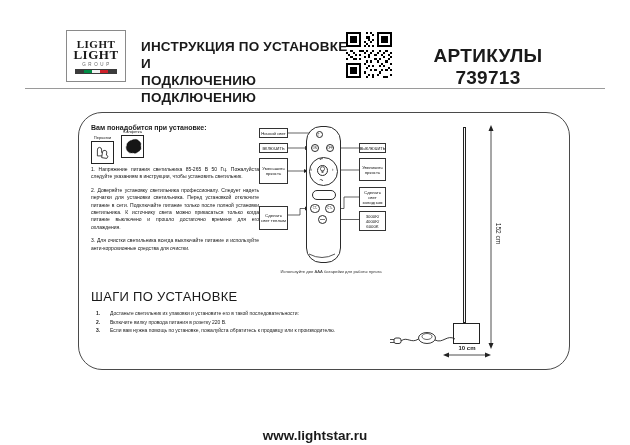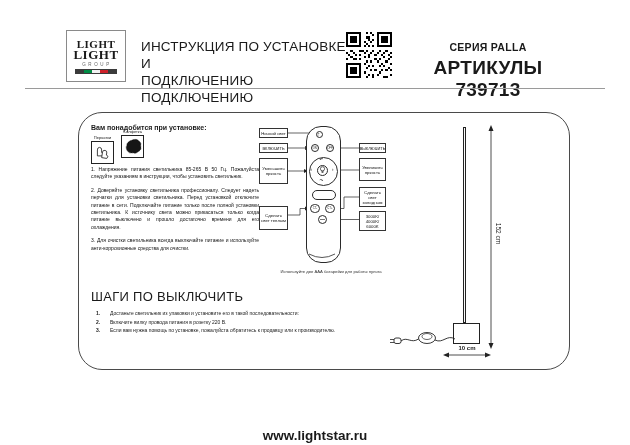--- a/index.html
+++ b/index.html
@@ -7,21 +7,21 @@
         font-family:"Liberation Sans",sans-serif;color:#1a1a1a;overflow:hidden;}
   .abs{position:absolute;}
   
   .logo-box{left:66px;top:30px;width:58px;height:50px;border:1px solid #8a8a8a;background:#fff;
             display:flex;flex-direction:column;align-items:center;justify-content:center;}
   .logo-word1{font-family:"Liberation Serif",serif;font-weight:bold;font-size:11px;line-height:10px;letter-spacing:.5px;}
   .logo-word2{font-family:"Liberation Serif",serif;font-weight:bold;font-size:13px;line-height:12px;letter-spacing:.5px;}
   .logo-word3{font-size:4.5px;letter-spacing:2.6px;color:#666;margin:1px 0 2px 2px;}
   .logo-flag{width:42px;height:5px;background:#3b3b3b;display:flex;align-items:center;justify-content:center;}
   .logo-flag span{display:block;width:8px;height:3px;}
-  .title{left:141px;top:38px;width:215px;font-size:13.5px;font-weight:normal;line-height:17px;letter-spacing:.2px;}
+  .title{left:141px;top:38px;width:215px;font-size:13.5px;font-weight:bold;line-height:17px;letter-spacing:.2px;}
   .qr{left:346px;top:32px;width:46px;height:46px;}
   .series-wrap{left:418px;top:41px;width:140px;text-align:center;}
   .series{font-size:10.5px;font-weight:bold;letter-spacing:.3px;}
   .articles{font-size:19px;font-weight:bold;margin-top:4px;letter-spacing:.3px;}
   .divider{left:25px;top:88px;width:580px;height:1px;background:#9a9a9a;}
   
   .mainbox{left:78px;top:112px;width:490px;height:256px;border:1px solid #4a4a4a;border-radius:24px;background:#fff;}
   .tools-title{left:12px;top:11px;font-size:7px;font-weight:bold;}
   .tools{left:12px;top:22px;display:flex;gap:7px;}
   .tool{display:flex;flex-direction:column;align-items:center;}
@@ -81,21 +81,20 @@
     <rect x="14" y="0" width="7" height="7" fill="#000"></rect>
       <rect x="15" y="1" width="5" height="5" fill="#fff"></rect>
       <rect x="16" y="2" width="3" height="3" fill="#000"></rect>
     <rect x="0" y="14" width="7" height="7" fill="#000"></rect>
       <rect x="1" y="15" width="5" height="5" fill="#fff"></rect>
       <rect x="2" y="16" width="3" height="3" fill="#000"></rect>
     <path fill="#000" d="M9,0h1v1h-1z M11,0h1v1h-1z M12,1h1v1h-1z M9,2h2v1h-2z M10,3h1v1h-1z M12,3h1v1h-1z M8,4h1v1h-1z M11,4h1v1h-1z M9,5h1v1h-1z M8,6h1v1h-1z M10,6h1v1h-1z M12,6h1v1h-1z M6,8h1v1h-1z M6,10h1v1h-1z M6,12h1v1h-1z M0,9h1v1h-1z M2,8h1v1h-1z M3,9h1v1h-1z M1,10h1v1h-1z M4,10h1v1h-1z M2,11h1v1h-1z M0,12h1v1h-1z M3,12h2v1h-2z M7,8h1v1h-1z M9,8h1v1h-1z M12,8h1v1h-1z M15,8h1v1h-1z M18,8h1v1h-1z M8,9h1v1h-1z M11,9h1v1h-1z M14,9h1v1h-1z M17,9h1v1h-1z M20,9h1v1h-1z M10,10h1v1h-1z M13,10h1v1h-1z M16,10h1v1h-1z M19,10h1v1h-1z M8,11h1v1h-1z M10,11h1v1h-1z M17,11h1v1h-1z M20,11h1v1h-1z M13,12h1v1h-1z M15,12h1v1h-1z M19,12h1v1h-1z M9,13h1v1h-1z M11,13h1v1h-1z M14,13h1v1h-1z M18,13h1v1h-1z M8,14h1v1h-1z M16,14h1v1h-1z M20,14h1v1h-1z M10,15h1v1h-1z M12,15h1v1h-1z M15,15h1v1h-1z M17,15h1v1h-1z M9,16h1v1h-1z M19,16h1v1h-1z M11,17h1v1h-1z M13,17h1v1h-1z M16,17h1v1h-1z M18,17h1v1h-1z M20,17h1v1h-1z M8,18h1v1h-1z M15,18h1v1h-1z M10,19h1v1h-1z M12,19h1v1h-1z M14,19h1v1h-1z M20,19h1v1h-1z M9,20h1v1h-1z M12,20h1v1h-1z M17,20h1v1h-1z M18,20h1v1h-1z"></path>
   </svg>
 
   <div class="abs series-wrap">
-    <div class="series">СЕРИЯ PALLA</div>
     <div class="articles">АРТИКУЛЫ 739713</div>
   </div>
 
   <div class="abs divider"></div>
 
   <div class="abs mainbox">
 
     <div class="abs tools-title">Вам понадобится при установке:</div>
 
     <div class="abs tools">
@@ -117,21 +116,21 @@
         </span>
       </div>
     </div>
 
     <div class="abs paras">
       <p>1. Напряжение питания светильника 85-265 В 50 Гц. Пожалуйста следуйте указаниям в инструкции, чтобы установить светильник.</p>
       <p>2. Доверяйте установку светильника профессионалу. Следует надеть перчатки для установки светильника. Перед установкой отключите питание в сети. Подключайте питание только после полной установки светильника. К источнику света можно прикасаться только когда питание выключено и прошло достаточно времени для его охлаждения.</p>
       <p>3. Для очистки светильника всегда выключайте питание и используйте анти-коррозионные средства для очистки.</p>
     </div>
 
-    <div class="abs steps-title">ШАГИ ПО ВЫКЛЮЧИТЬ</div>
+    <div class="abs steps-title">ШАГИ ПО УСТАНОВКЕ</div>
     <div class="abs steps">
       <div class="row">
         <span class="num">1.</span>
         <span>Достаньте светильник из упаковки и установите его в такой последовательности:</span>
       </div>
       <div class="row">
         <span class="num">2.</span>
         <span>Включите вилку провода питания в розетку 220 В.</span>
       </div>
       <div class="row">

